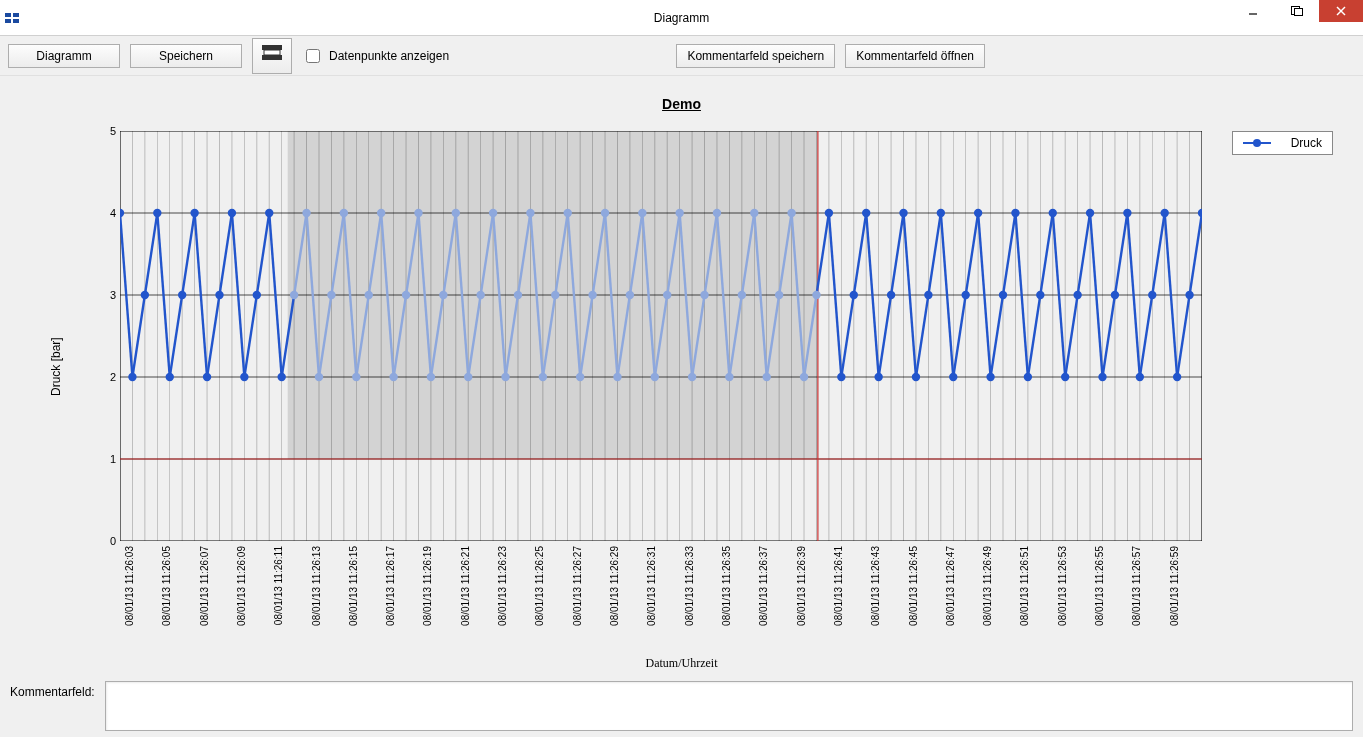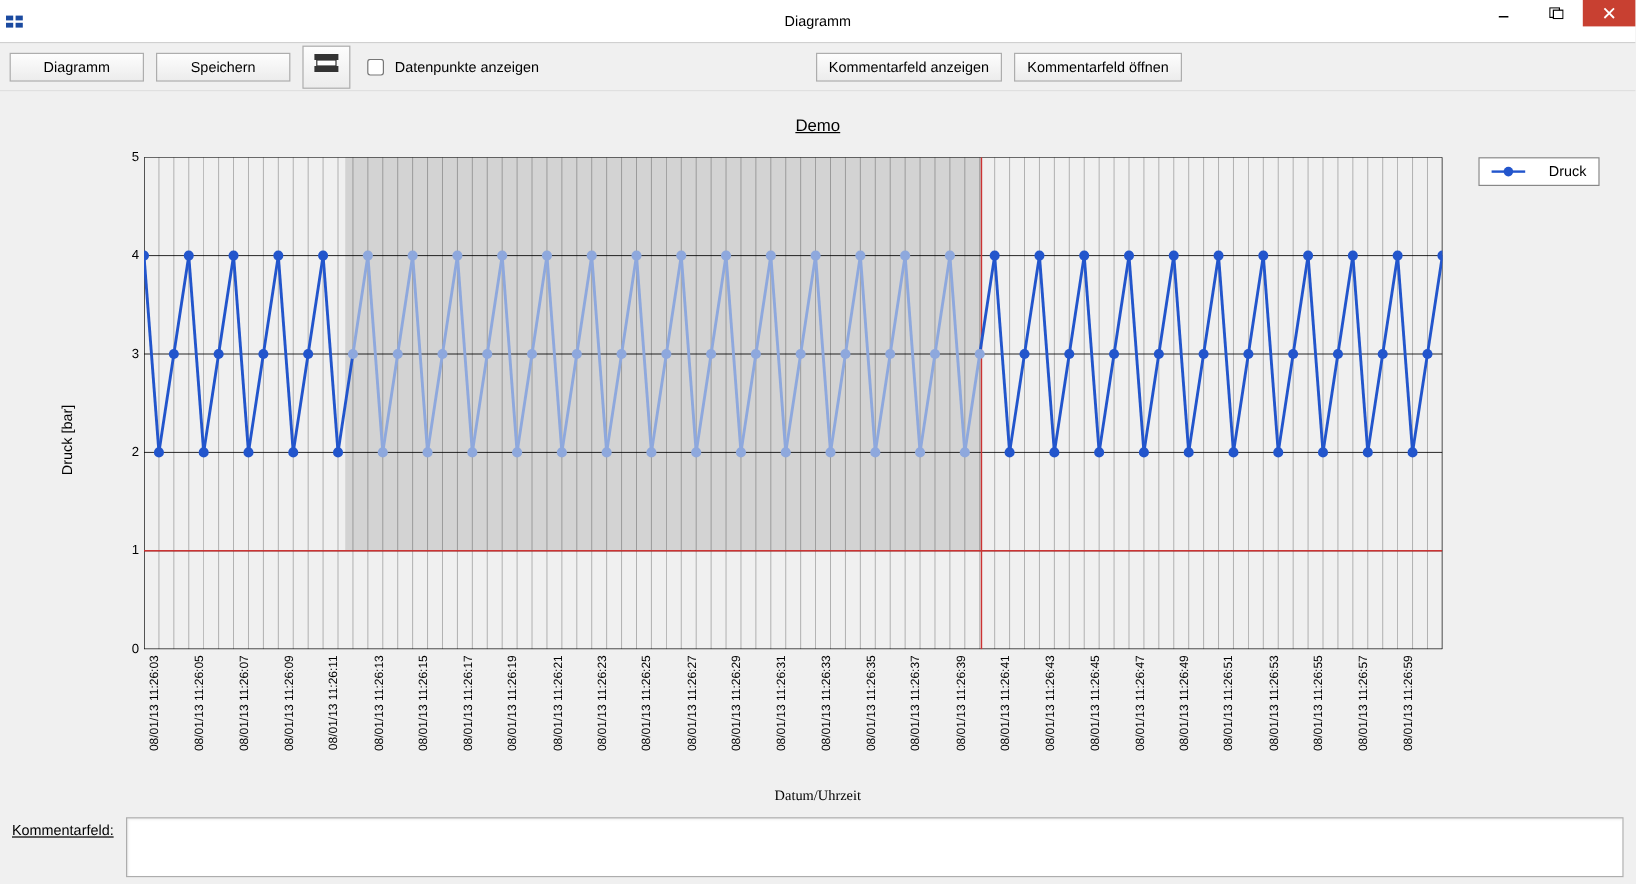--- a/index.html
+++ b/index.html
@@ -14,33 +14,33 @@
   .win-btn svg { display:block;}
   
   .toolbar { height:40px; background:#f0f0f0; display:flex; align-items:center; padding:0 8px; gap:10px; border-bottom:1px solid #e0e0e0;}
   .btn { height:24px; min-width:112px; border:1px solid #adadad; background:linear-gradient(#fdfdfd,#ececec); font-size:12px; cursor:default; padding:0 10px;}
   .icon-btn { width:40px; height:36px; border:1px solid #adadad; background:linear-gradient(#fdfdfd,#ececec); display:flex; align-items:center; justify-content:center;}
   .chk-wrap { display:flex; align-items:center; gap:6px;}
   .chk-wrap input { width:14px; height:14px;}
   .toolbar .spacer { flex:1;}
   
   .chart-wrap { position:relative; width:1363px; height:610px;}
-  .chart-title { position:absolute; left:50%; transform:translateX(-50%); top:20px; font-weight:normal; text-decoration:underline; font-size:14px;}
+  .chart-title { position:absolute; left:50%; transform:translateX(-50%); top:20px; font-weight:bold; text-decoration:underline; font-size:14px;}
   .ylabel { position:absolute; left:56px; top:320px; transform:rotate(-90deg) translate(0,-50%); transform-origin:left top; font-size:12px;}
   .xlabel { position:absolute; left:50%; transform:translateX(-50%); top:580px; font-size:12px;font-family:Liberation Serif, serif;}
   .plot { position:absolute; left:120px; top:55px; width:1082px; height:410px;}
   .ytick { position:absolute; right:calc(100% - 116px); font-size:11px; transform:translateY(-50%);}
   .xtick-wrap { position:absolute; left:120px; top:470px; width:1082px; height:100px;}
   .xtick { position:absolute; top:0; transform:rotate(-90deg) translate(-100%,0); transform-origin:left top; font-size:10px; white-space:nowrap;}
   .legend { position:absolute; right:30px; top:55px; border:1px solid #888; background:#fff; padding:4px 10px; display:flex; align-items:center; gap:20px; font-size:12px;}
   .legend-swatch { width:28px; height:10px; position:relative;}
   .legend-swatch::before { content:""; position:absolute; left:0; right:0; top:4px; height:2px; background:#2255cc;}
   .legend-swatch::after { content:""; position:absolute; left:50%; top:50%; width:8px; height:8px; border-radius:50%; background:#2255cc; transform:translate(-50%,-50%);}
   
-  .comment-row { position:absolute; left:0; bottom:0; width:1363px; height:64px; display:flex; align-items:flex-start; padding:8px 10px; gap:10px; background:#f0f0f0;text-decoration:underline;}
+  .comment-row { position:absolute; left:0; bottom:0; width:1363px; height:64px; display:flex; align-items:flex-start; padding:8px 10px; gap:10px; background:#f0f0f0;}
   .comment-row label { padding-top:4px; font-size:12px;}
   .comment-row textarea { flex:1; height:50px; border:1px solid #adadad; background:#fff; resize:none; font-family:inherit; font-size:12px; padding:4px; box-shadow:inset 1px 1px 2px rgba(0,0,0,0.08);}
 </style>
 </head>
 <body>
 
 <div class="titlebar">
   <span class="app-icon">
     <svg width="18" height="14">
         <rect x="1" y="2" width="6" height="4" fill="#1b4aa0"></rect>
@@ -81,21 +81,21 @@
           <rect x="2" y="12" width="20" height="5" fill="#333"></rect>
           <rect x="4" y="7" width="16" height="5" fill="#fff" stroke="#333"></rect>
         </svg>
     </span>
   </div>
   <label class="chk-wrap">
     <input type="checkbox" style="">
     <span>Datenpunkte anzeigen</span>
   </label>
   <div class="spacer"></div>
-  <button class="btn" style="min-width:140px">Kommentarfeld anzeigen</button>
+  <button class="btn" style="min-width:140px">Kommentarfeld speichern</button>
   <button class="btn" style="min-width:130px">Kommentarfeld öffnen</button>
   <div style="width:360px"></div>
 </div>
 
 <div class="chart-wrap">
   <div class="chart-title">Demo</div>
   <div class="ylabel">Druck [bar]</div>
   <div class="xlabel">Datum/Uhrzeit</div>
 
   <svg class="plot" id="plot" viewBox="0 0 1082 410" preserveAspectRatio="none">

